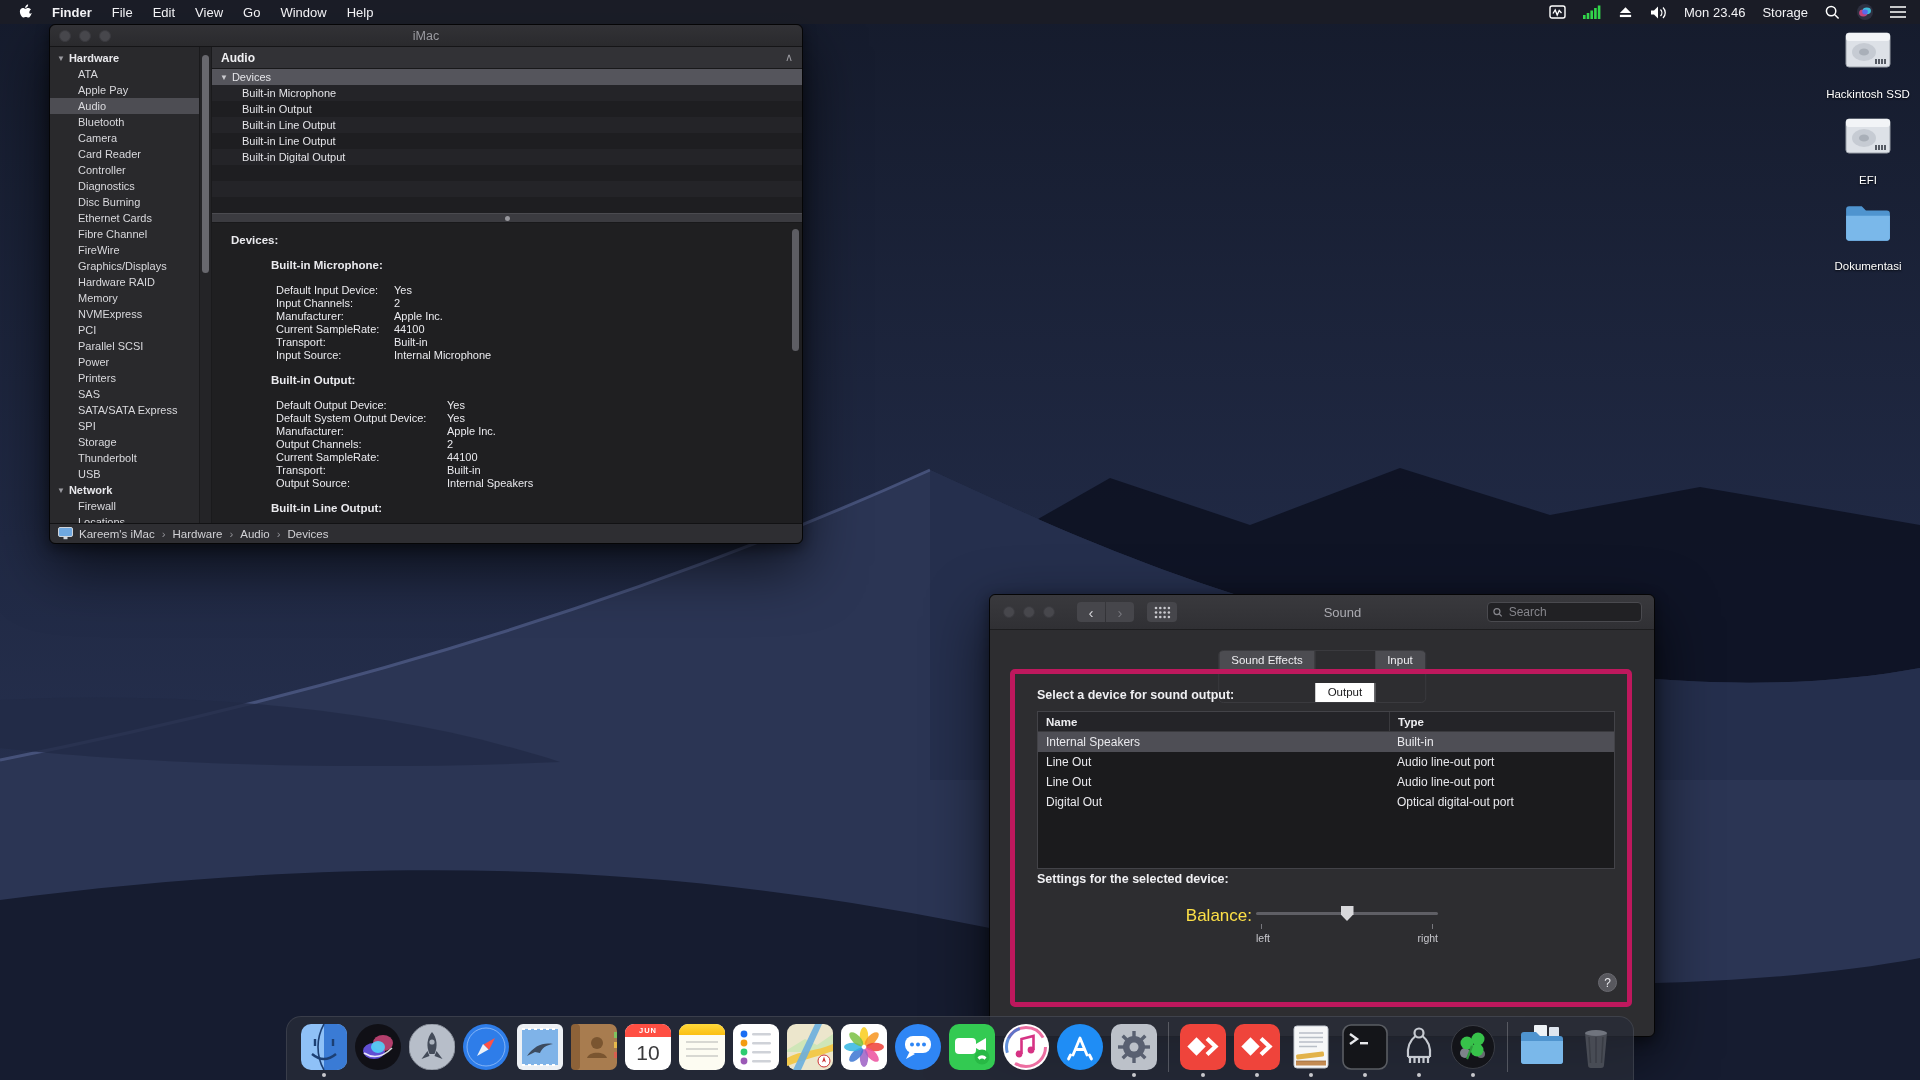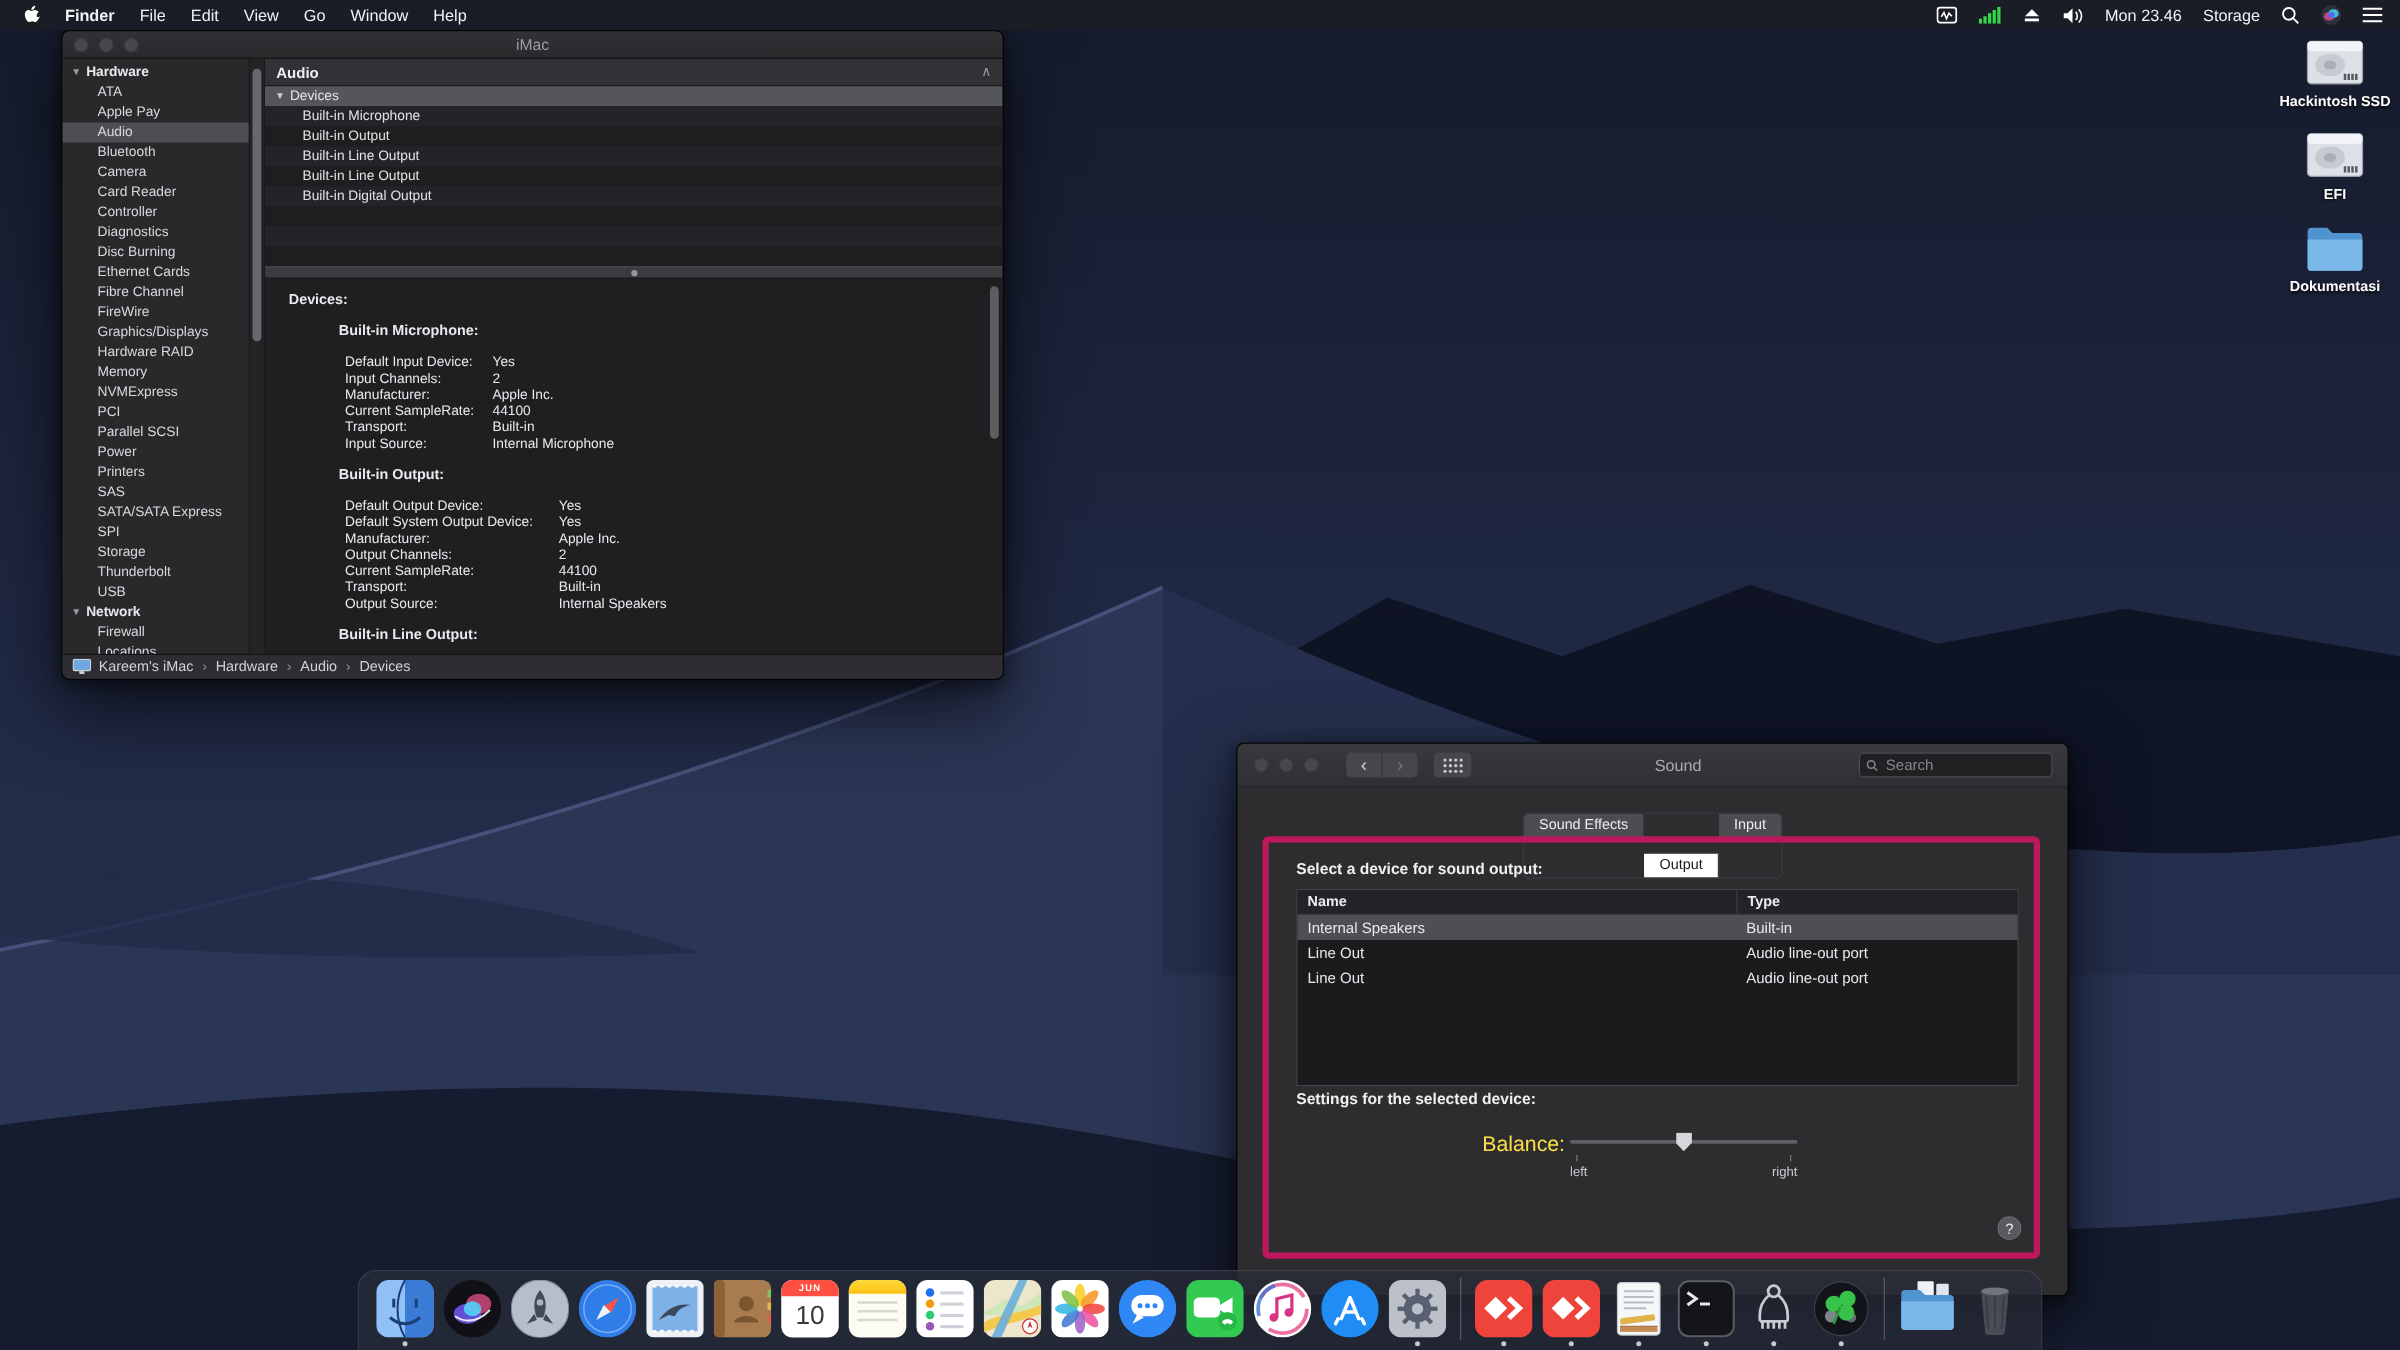--- a/index.html
+++ b/index.html
@@ -125,21 +125,21 @@
   .ad-user{position:absolute;left:56px;top:26px;font-size:11.5px;font-weight:700;color:#eaeaee;}
   .ad-vdiv{position:absolute;left:150px;top:0;bottom:0;width:1px;background:#3a3a3f;}
   .ad-hdiv{position:absolute;left:150px;right:0;top:38px;height:1px;background:#3a3a3f;}
   .ad-disconnect{position:absolute;left:164px;top:11px;font-size:12px;color:#eaeaee;white-space:nowrap;}
   .ad-more{position:absolute;left:170px;top:48px;font-size:12px;color:#eaeaee;display:flex;align-items:center;gap:22px;}
   
   .desk-icons{position:absolute;right:6px;top:26px;width:92px;display:flex;flex-direction:column;
     align-items:center;gap:11px;z-index:2;}
   .desk-icon{display:flex;flex-direction:column;align-items:center;width:92px;}
   .di-img{width:48px;height:46px;display:flex;align-items:flex-end;justify-content:center;}
-  .di-label{margin-top:4px;font-size:11.5px;font-weight:700;color:#fff;text-align:center;line-height:13px;
+  .di-label{margin-top:16px;font-size:11.5px;font-weight:400;color:#fff;text-align:center;line-height:13px;
     text-shadow:0 1px 2px rgba(0,0,0,.85);}
   
   .dock{position:absolute;left:50%;transform:translateX(-50%);bottom:0;height:64px;z-index:40;
     display:flex;align-items:center;gap:8px;padding:5px 14px 9px;background:rgba(40,44,56,.75);
     border:1px solid rgba(255,255,255,.10);border-bottom:none;border-radius:15px 15px 0 0;box-sizing:border-box;}
   .dock-item{position:relative;width:46px;height:46px;flex:0 0 auto;}
   .dock-item.running::after{content:"";position:absolute;left:50%;margin-left:-2px;bottom:-7px;width:4px;height:4px;
     border-radius:50%;background:#c8c8cd;}
   .dock-item.sep{width:1px;height:50px;background:rgba(255,255,255,.22);margin:0 3px;border-radius:0;}
   .dock-item svg{display:block;width:46px;height:46px;}
@@ -516,20 +516,24 @@
           <div class="t-row" data-interactable="true">
             <span class="t-col1">Line Out</span>
             <span class="t-col2">Audio line-out port</span>
           </div>
 
           <div class="t-row" data-interactable="true">
             <span class="t-col1">Line Out</span>
             <span class="t-col2">Audio line-out port</span>
           </div>
 
+          <div class="t-row" data-interactable="true">
+            <span class="t-col1">Digital Out</span>
+            <span class="t-col2">Optical digital-out port</span>
+          </div>
         </div>
     </div>
     <div class="snd-h set-heading" data-interactable="false">Settings for the selected device:</div>
     <div class="bal-label" data-interactable="false">Balance:</div>
     <div class="slider" data-interactable="true">
       <div class="sl-track" data-interactable="true"></div>
       <div class="sl-thumb" data-interactable="true"></div>
       <div class="sl-tick t-l" data-interactable="false"></div>
       <div class="sl-tick t-r" data-interactable="false"></div>
       <div class="sl-lab l" data-interactable="false">left</div>

